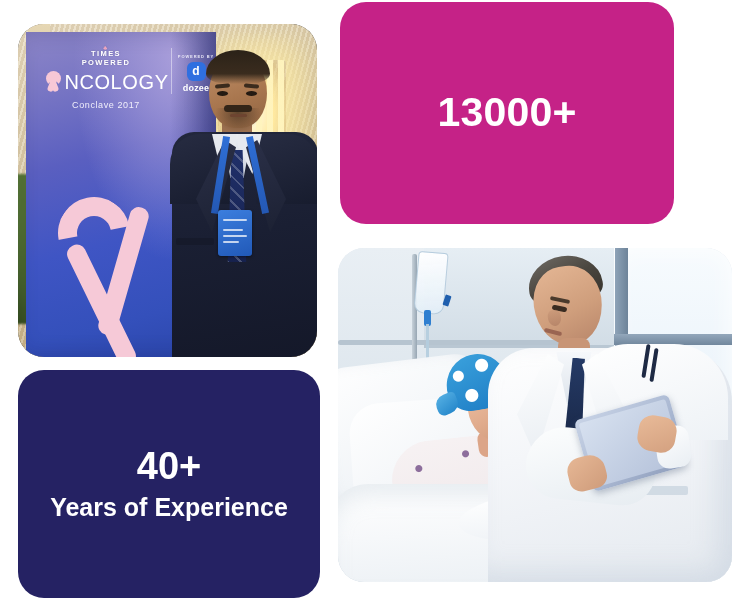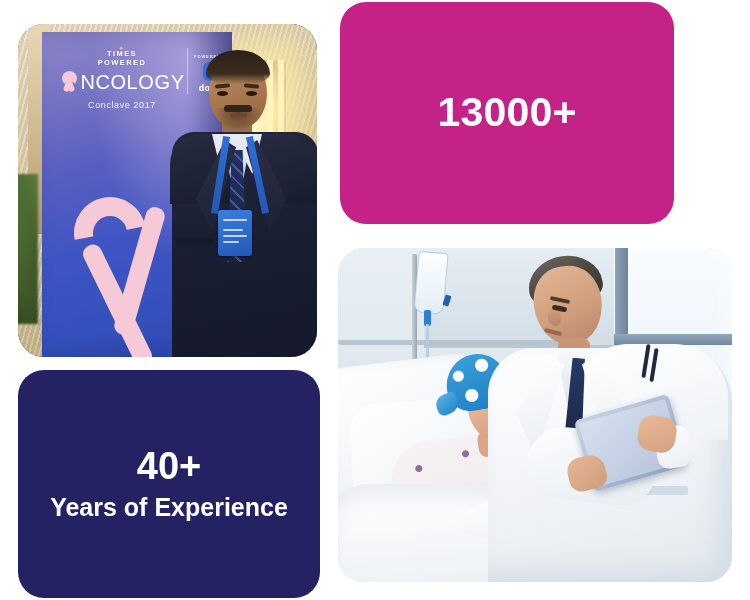--- a/index.html
+++ b/index.html
@@ -82,21 +82,21 @@
   .conf-pillar {
     position: absolute;
     left: 10px; top: 0;
     width: 22px; height: 210px;
     background: linear-gradient(180deg, #e6d7b4, #cbb68c 60%, #ad9568);
   }
 
   
   .conf-banner {
     position: absolute;
-    left: 24px; top: 8px;
+    left: 8px; top: 8px;
     width: 190px; height: 325px;
     background:
       radial-gradient(ellipse at 78% 8%, rgba(176,164,222,.85) 0%, rgba(130,120,200,0) 48%),
       linear-gradient(165deg, #8d86c8 0%, #7a77c4 16%, #5a5fc0 38%, #3f55c4 62%, #3450bb 84%, #2b46ab 100%);
     box-shadow: inset -10px 0 22px rgba(20,20,70,.22);
   }
   .conf-banner-shade {
     position: absolute; right: 0; top: 0;
     width: 46px; height: 100%;
     background: linear-gradient(90deg, rgba(30,35,110,0), rgba(25,30,95,.45));

